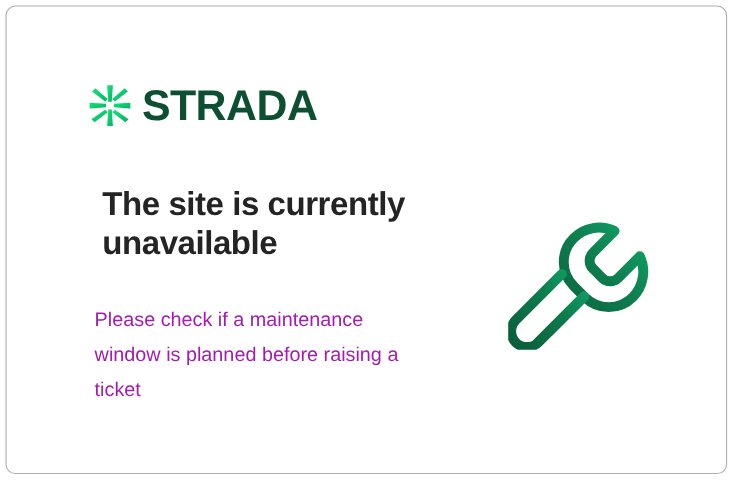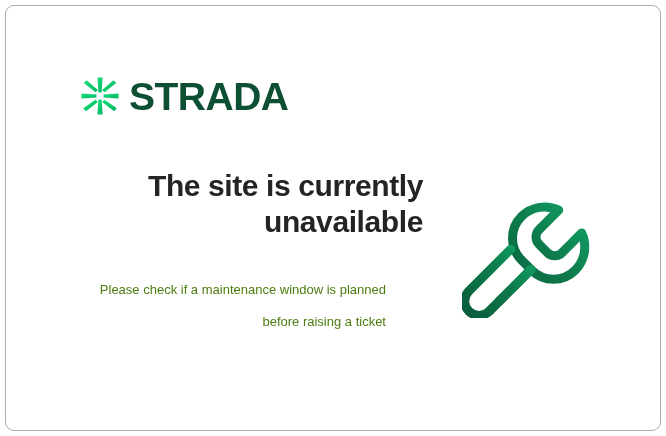--- a/index.html
+++ b/index.html
@@ -14,21 +14,20 @@
     font-family: "Liberation Sans", sans-serif;
     overflow: hidden;
   }
 
   .page {
     position: relative;
     width: 666px;
     height: 436px;
     box-sizing: border-box;
     background: #ffffff;
-    text-align: right;
   }
 
   
   .card {
     position: absolute;
     left: 5px;
     top: 5px;
     width: 656px;
     height: 426px;
     box-sizing: border-box;
@@ -78,24 +77,24 @@
     font-family: "Liberation Sans", sans-serif;
   }
 
   
   .body-copy {
     position: absolute;
     left: 80px;
     top: 268px;
     width: 300px;
     margin: 0;
-    font-size: 13px;
+    font-size: 18px;
     font-weight: 400;
     line-height: 32px;
-    color: #4d7c0f;
+    color: #a21caf;
     font-family: "Liberation Sans", sans-serif;
   }
 
   
   .wrench {
     position: absolute;
     left: 456px;
     top: 156px;
     width: 156px;
     height: 156px;

